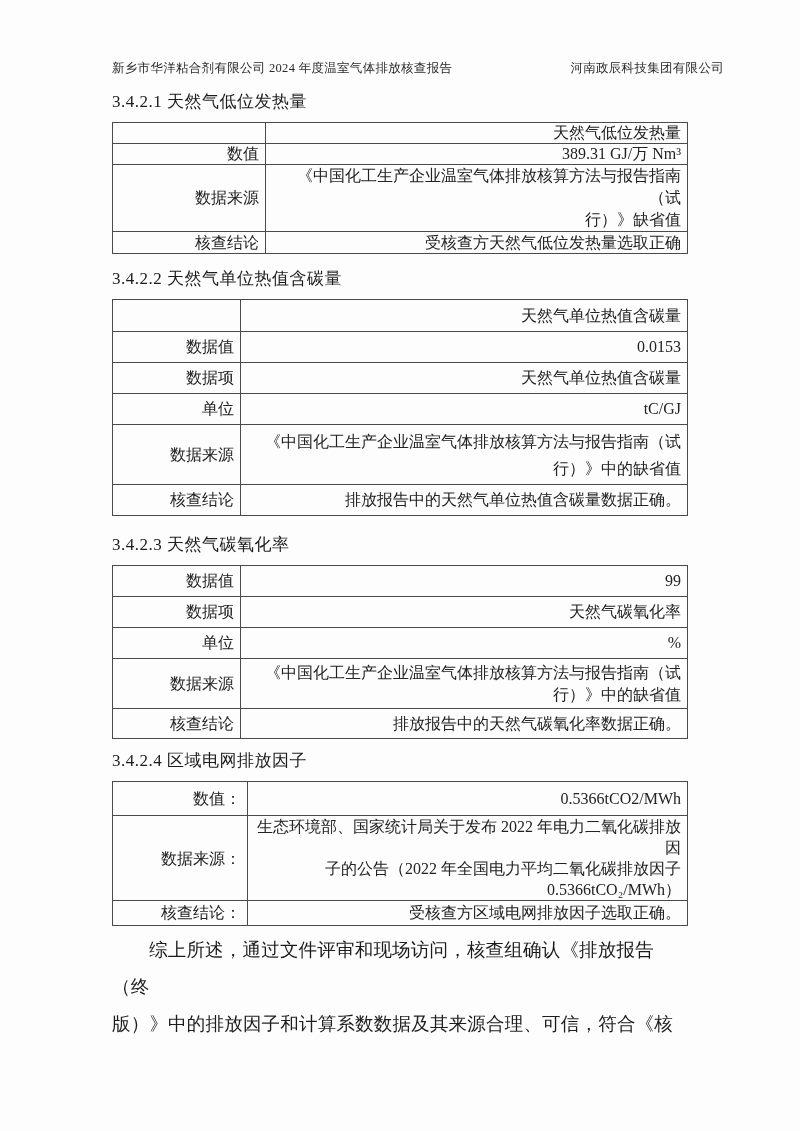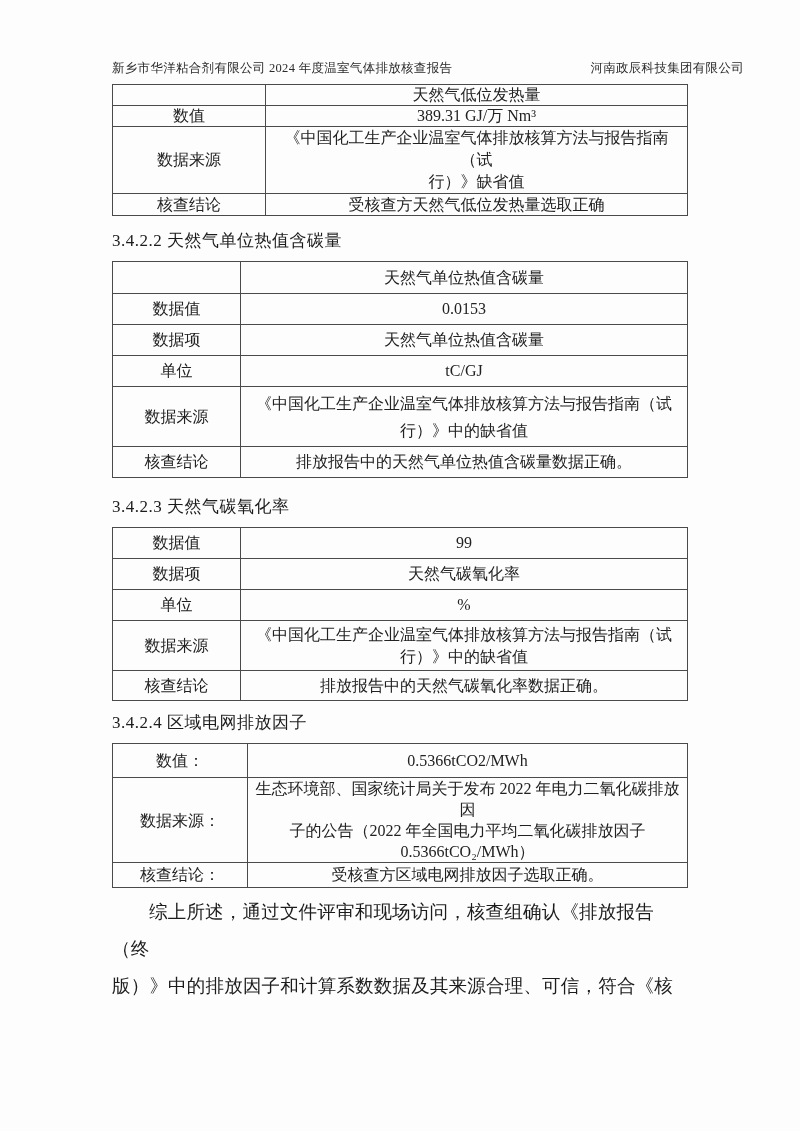--- a/index.html
+++ b/index.html
@@ -9,21 +9,21 @@
     color:#1f1f1f;
     -webkit-font-smoothing:antialiased;
   }
   .page{
     position:relative;
     width:800px;
     height:1131px;
     background:#fdfdfd;
     overflow:hidden;
     box-sizing:border-box;
-    padding:60px 56px 0 112px;
+    padding:60px 76px 0 112px;
   }
   
   .doc-header{
     display:flex;
     justify-content:space-between;
     align-items:baseline;
     font-size:12.5px;
     line-height:16px;
     color:#2a2a2a;
     letter-spacing:0.3px;
@@ -45,21 +45,21 @@
   table.vtable{
     border-collapse:collapse;
     width:576px;
     table-layout:fixed;
     font-size:16px;
     color:#222;
     margin-top:8px;
   }
   table.vtable td{
     border:1px solid #4a4a4a;
-    text-align:center;
+    text-align:right;
     vertical-align:middle;
     padding:0 6px;
     line-height:20px;
     white-space:pre-line;
     overflow:hidden;
   }
   
   .t1 td.lbl{width:140px;}
   .t2 td.lbl{width:115px;}
   .t3 td.lbl{width:115px;}
@@ -104,20 +104,21 @@
 <body>
 
 <div class="page">
 
   <div class="doc-header">
     <span>新乡市华洋粘合剂有限公司 2024 年度温室气体排放核查报告</span>
     <span>河南政辰科技集团有限公司</span>
   </div>
 
 
+  <div class="heading h-3421">3.4.2.1 天然气低位发热量</div>
 
   <table class="vtable t1">
     <tbody>
         <tr class="r-hdr">
       <td class="lbl"></td>
       <td class="val">天然气低位发热量</td>
     </tr>
     <tr class="r-0">
       <td class="lbl">数值</td>
       <td class="val">389.31 GJ/万 Nm³</td>

